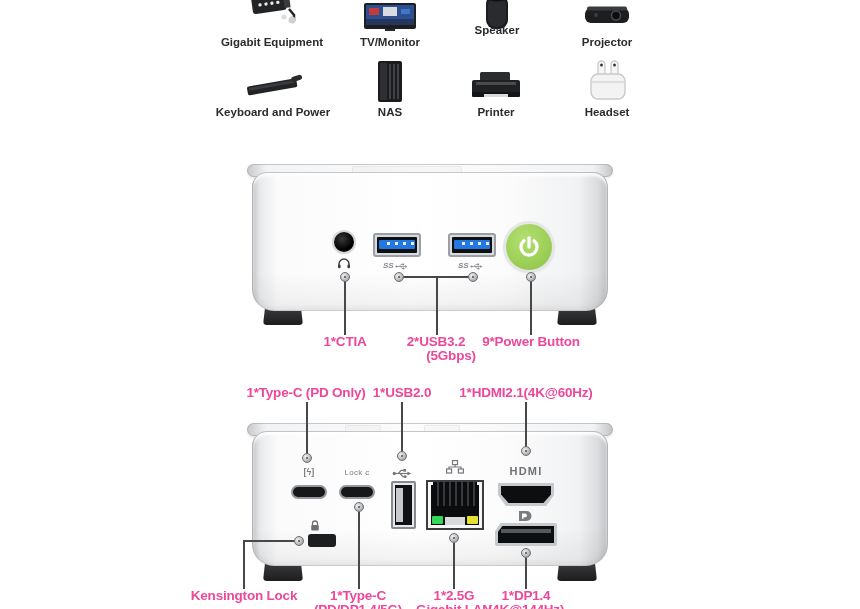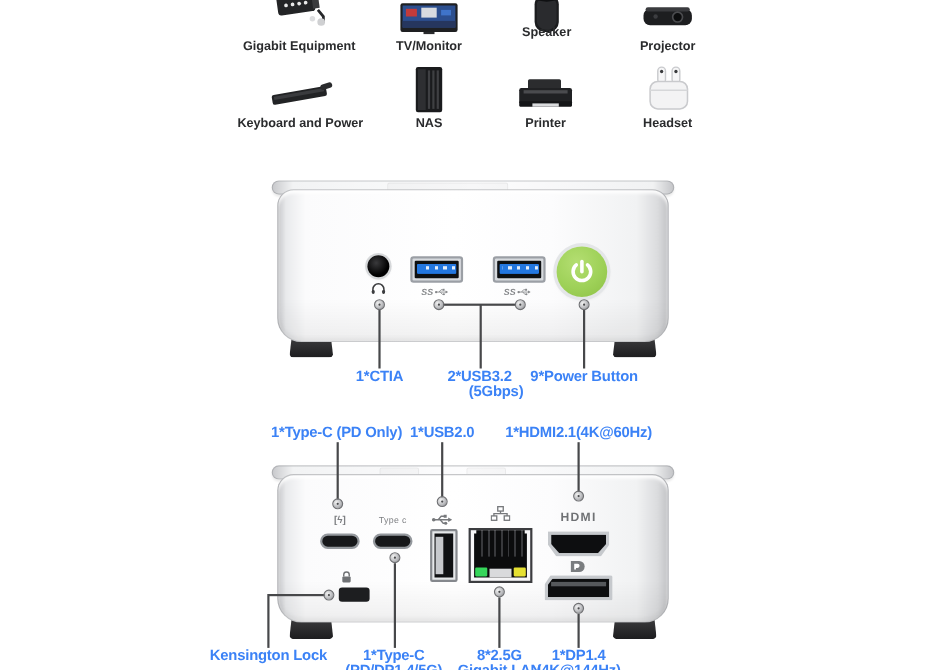--- a/index.html
+++ b/index.html
@@ -1,20 +1,20 @@
 <!DOCTYPE html>
 <html><head>
 <meta charset="utf-8">
 <style>
   html,body{margin:0;padding:0;background:#fff;}
   .stage{position:relative;width:860px;height:609px;background:#ffffff;overflow:hidden;
          font-family:"Liberation Sans",sans-serif;}
   .abs{position:absolute;}
   
-  .lbl{font-weight:700;font-size:13.5px;line-height:14px;color:#3b82f6;text-align:center;letter-spacing:-0.2px;}
+  .lbl{font-weight:700;font-size:13.5px;line-height:14px;color:#ec4899;text-align:center;letter-spacing:-0.2px;}
   .dev-lbl{font-weight:600;font-size:11.5px;line-height:13px;color:#2a2b2d;text-align:center;}
   .mark{color:#7d7f82;text-align:center;}
   
   .lip{height:13px;border-radius:7px;border:1px solid rgba(150,152,156,.5);box-sizing:border-box;
        background:linear-gradient(90deg,#c9cacd,#f2f3f4 5%,#fdfdfe 50%,#f1f2f3 95%,#c5c6c9);
        box-shadow:0 2px 2px rgba(0,0,0,.08);z-index:2;}
   .body{border-radius:15px 15px 22px 22px;border:1px solid rgba(160,162,166,.55);box-sizing:border-box;
         background:linear-gradient(180deg,rgba(255,255,255,0) 72%,rgba(0,0,0,.05) 97%),
                    linear-gradient(90deg,#c7c8cb 0%,#e9eaec 2%,#fbfbfc 7%,#ffffff 45%,#fcfcfd 70%,#f1f2f3 92%,#dadbdd 97.5%,#c2c3c6 100%);
         box-shadow:inset 0 3px 3px rgba(255,255,255,.9), inset 0 -3px 4px rgba(0,0,0,.05);z-index:3;}
@@ -32,21 +32,21 @@
         background:radial-gradient(circle at 40% 35%,#3a3a3c,#000 62%);
         box-shadow:0 0 0 2px #d6d8da,0 1px 3px rgba(0,0,0,.25);}
   .usb3{width:48px;height:24px;border:2px solid #9b9fa5;border-radius:3px;background:#d7dade;box-sizing:border-box;z-index:5;}
   .usb3-in{position:absolute;left:2px;right:2px;top:2px;bottom:2px;background:#0e1012;border-radius:1px;}
   .usb3-tongue{position:absolute;left:4px;right:4px;top:5px;height:9px;border-radius:1px;background-color:#2377e0;
         background-image:repeating-linear-gradient(90deg,transparent 0 5px,#e3eefc 5px 8px);
         background-size:90% 3px;background-repeat:no-repeat;background-position:3px 2px;}
   .pwr{width:46px;height:46px;border-radius:50%;z-index:5;display:flex;align-items:center;justify-content:center;
        background:radial-gradient(circle at 40% 32%,#b4de72,#9ed158 55%,#8cc044);
        box-shadow:0 0 0 3px #e4e6e8,0 1px 4px rgba(0,0,0,.25);}
-  .ss{display:flex;gap:1px;z-index:5;}
+  .ss{display:flex;align-items:center;gap:1px;z-index:5;}
   .ss-t{font-style:italic;font-weight:700;font-size:8px;color:#85878a;line-height:10px;}
   
   .typec{width:36px;height:14px;border-radius:8px;border:2px solid #94989d;background:#17181a;box-sizing:border-box;z-index:5;}
   .usba2{width:25px;height:48px;border:2px solid #85888d;border-radius:2px;background:#e6e8ea;box-sizing:border-box;z-index:5;}
   .usba2-in{position:absolute;left:2px;right:2px;top:2px;bottom:2px;background:#101113;}
   .usba2-tongue{position:absolute;left:3px;top:5px;bottom:5px;width:7px;background:#c7c9cd;}
   .rj45{width:58px;height:50px;border:2px solid #3c3d40;background:#f6f6f7;box-sizing:border-box;z-index:5;}
   .rj45-in{position:absolute;left:3px;right:3px;top:3px;bottom:3px;background:#0b0c0d;}
   .rj45-teeth{position:absolute;left:5px;right:5px;top:0;height:24px;
         background:repeating-linear-gradient(90deg,#0b0c0d 0 4.5px,#38393c 4.5px 6px);}
@@ -250,21 +250,21 @@
     <div class="abs vline" style="left:525px;top:402px;height:49px"></div>
 
     <div class="abs foot" style="left:263px;top:563px;height:18px"></div>
     <div class="abs foot" style="left:557px;top:563px;height:18px"></div>
     <div class="abs lip" style="left:247px;top:423px;width:366px"></div>
     <div class="abs notch" style="left:345px;top:425px;width:34px;height:8px"></div>
     <div class="abs notch" style="left:424px;top:425px;width:34px;height:8px"></div>
     <div class="abs body" style="left:252px;top:431px;width:356px;height:135px"></div>
 
     <div class="abs mark" style="left:289px;top:467px;width:40px;font-size:9px;font-weight:700;z-index:5">[ϟ]</div>
-    <div class="abs mark" style="left:332px;top:468px;width:50px;font-size:8px;letter-spacing:.3px;z-index:5">Type c</div>
+    <div class="abs mark" style="left:332px;top:468px;width:50px;font-size:8px;letter-spacing:.3px;z-index:5">Lock c</div>
     <div class="abs" style="left:392px;top:465px;z-index:5">
       <svg width="20" height="11" viewBox="0 0 22 12">
           <g fill="#77797c" stroke="#77797c">
         <circle cx="2.5" cy="6" r="1.8" stroke="none"></circle>
             <path d="M2.5 6 H19" stroke-width="1.3" fill="none"></path>
         <path d="M17 3.8 L21 6 L17 8.2 Z" stroke="none"></path>
         <path d="M7 6 L10 2.5 H13" stroke-width="1.3" fill="none"></path>
             <rect x="12.5" y="1" width="3" height="3" stroke="none"></rect>
         <path d="M9 6 L12 9.5 H14" stroke-width="1.3" fill="none"></path>
             <circle cx="14.5" cy="9.5" r="1.6" stroke="none"></circle>
@@ -326,19 +326,19 @@
     <div class="abs screw" style="left:397px;top:451px"></div>
     <div class="abs screw" style="left:521px;top:446px"></div>
     <div class="abs screw" style="left:354px;top:502px"></div>
     <div class="abs screw" style="left:449px;top:533px"></div>
     <div class="abs screw" style="left:521px;top:548px"></div>
     <div class="abs screw" style="left:294px;top:536px"></div>
 
     <div class="abs lbl" style="left:169px;top:589px;width:150px">Kensington Lock</div>
     <div class="abs lbl" style="left:298px;top:589px;width:120px">1*Type-C</div>
     <div class="abs lbl" style="left:298px;top:603px;width:120px">(PD/DP1.4/5G)</div>
-    <div class="abs lbl" style="left:394px;top:589px;width:120px">8*2.5G</div>
+    <div class="abs lbl" style="left:394px;top:589px;width:120px">1*2.5G</div>
     <div class="abs lbl" style="left:394px;top:603px;width:120px">Gigabit LAN</div>
     <div class="abs lbl" style="left:466px;top:589px;width:120px">1*DP1.4</div>
     <div class="abs lbl" style="left:466px;top:603px;width:120px">(4K@144Hz)</div>
   </div>
 
 </div>
 
 </body></html>

